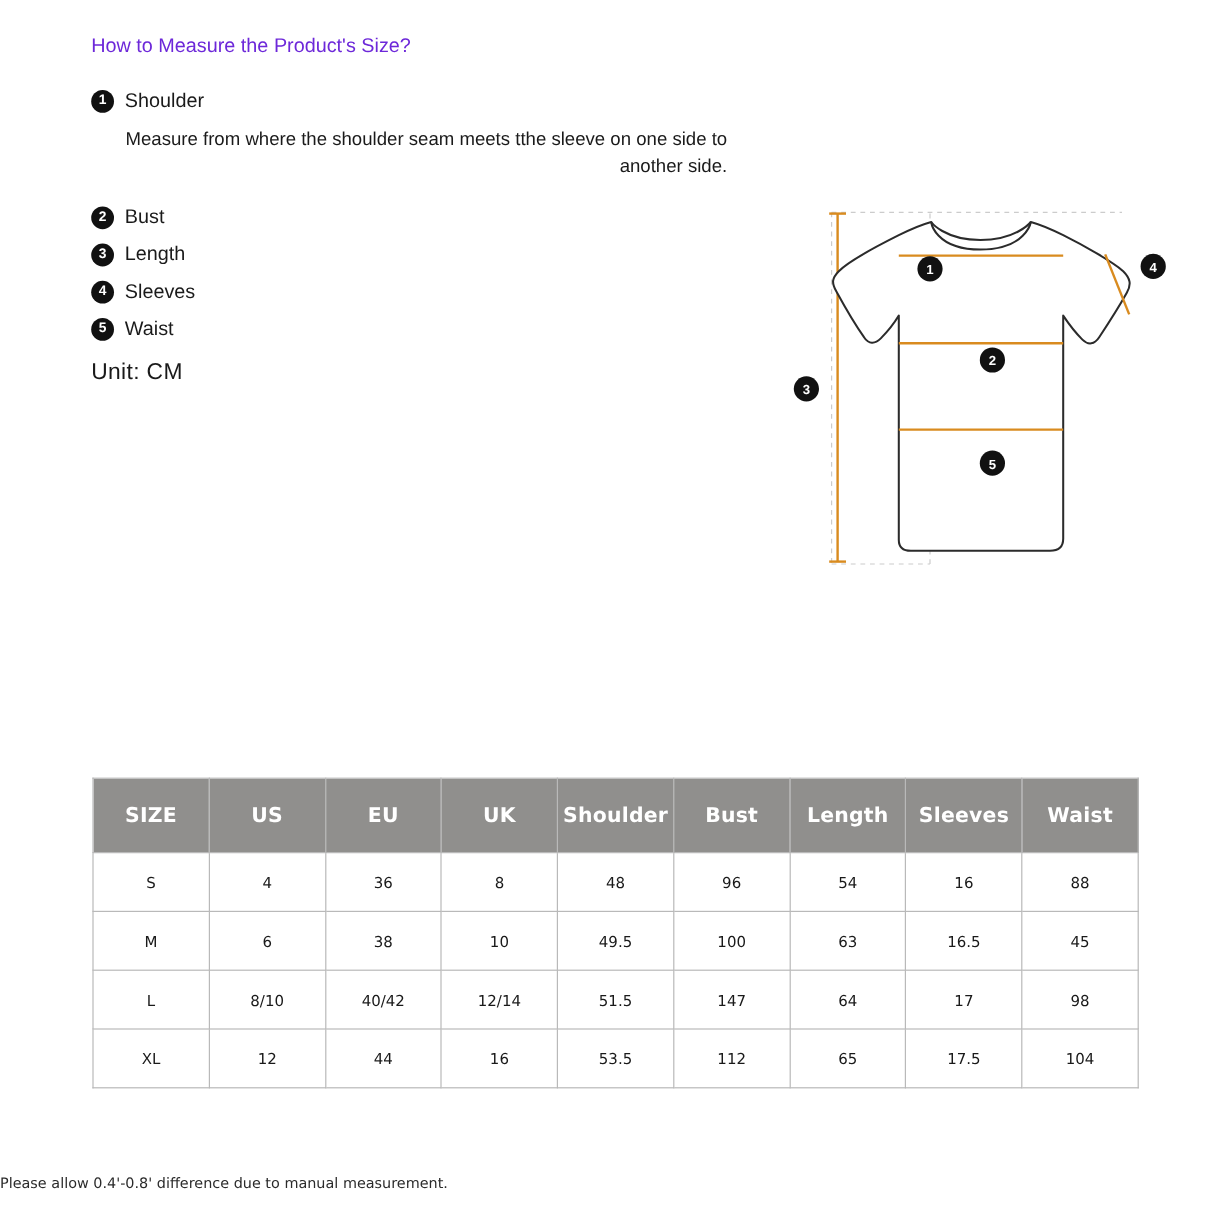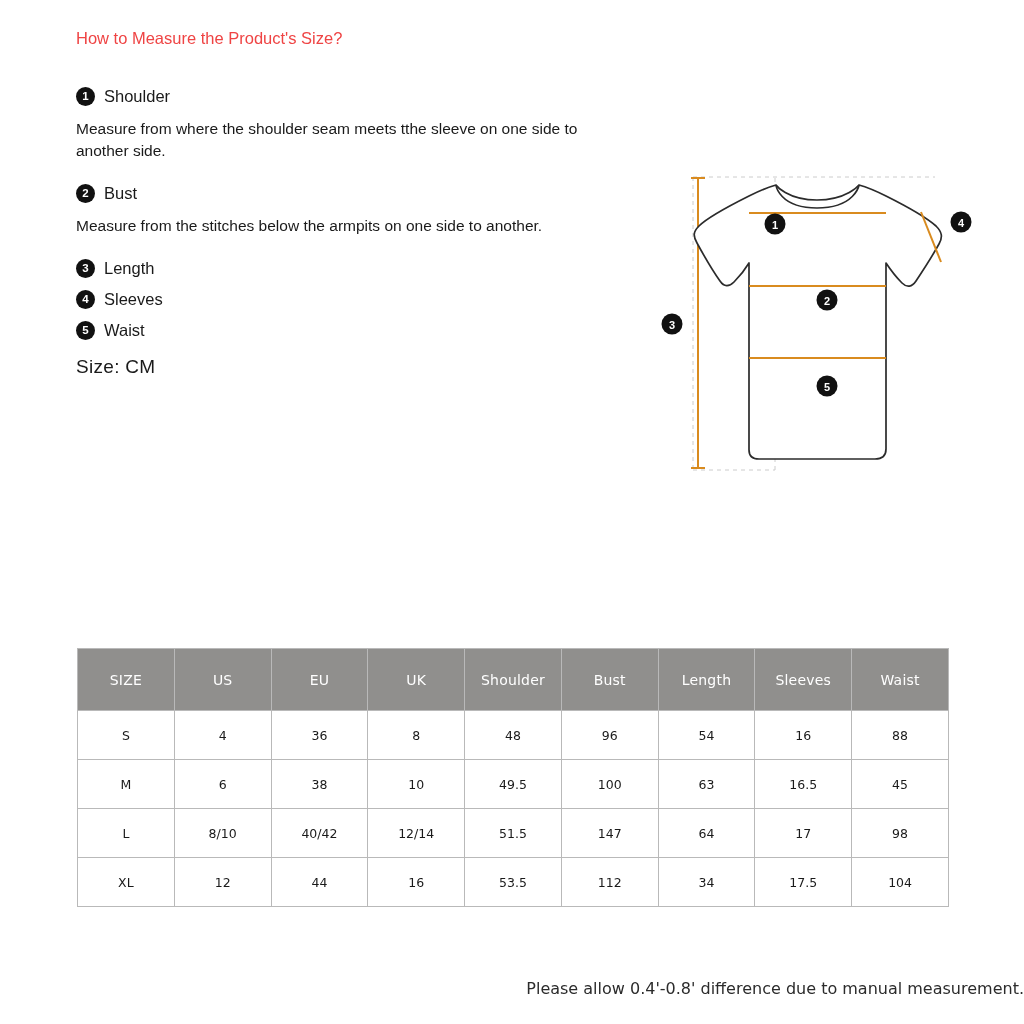--- a/index.html
+++ b/index.html
@@ -18,22 +18,22 @@
 
   
   #instructions {
     position: absolute;
     left: 76px; top: 28px;
     width: 560px;
   }
   .doc-title {
     font-size: 16.5px;
     line-height: 1.3;
-    color: #ef4444;
-    margin: 0 0 38px 0;
+    color: #6d28d9;
+    margin: 0 0 26px 0;
   }
   .step { margin-bottom: 6px; }
   .step-head {
     display: flex;
     align-items: center;
     gap: 9px;
     margin-bottom: 12px;
   }
   .badge {
     width: 19px; height: 19px;
@@ -51,20 +51,21 @@
   .step-title {
     font-size: 16.5px;
     color: #1a1a1a;
   }
   .step-text {
     font-size: 15.5px;
     line-height: 1.42;
     color: #1a1a1a;
     margin: 0 0 22px 0;
     max-width: 530px;
+    text-align: right;
   }
   .unit-line {
     font-size: 19px;
     color: #1a1a1a;
     margin-top: 16px;
     margin-bottom: 0;
     letter-spacing: .3px;
   }
 
   
@@ -90,34 +91,34 @@
     border: 1px solid #b9b9b9;
     text-align: center;
     font-size: 12.5px;
     color: #1a1a1a;
     font-family: "DejaVu Sans", sans-serif;
   }
   table.size-table thead th {
     background: #908f8d;
     color: #ffffff;
     height: 62px;
-    font-weight: normal;
-    font-size: 14px;
+    font-weight: bold;
+    font-size: 17px;
     letter-spacing: .2px;
   }
   table.size-table tbody td {
     height: 49px;
     background: #ffffff;
   }
   #footer-note {
     position: absolute;
     left: 0; top: 979px;
     width: 1024px;
-    text-align: right;
-    font-size: 16px;
+    text-align: left;
+    font-size: 12px;
     color: #2b2b2b;
     font-family: "DejaVu Sans", sans-serif;
   }
 </style>
 </head>
 <body>
 
 <div id="page">
 
   <div id="instructions">
@@ -130,21 +131,20 @@
         <span class="step-title">Shoulder</span>
       </div>
       <p class="step-text">Measure from where the shoulder seam meets tthe sleeve on one side to another side.</p>
     </div>
 
     <div class="step">
       <div class="step-head">
         <span class="badge">2</span>
         <span class="step-title">Bust</span>
       </div>
-      <p class="step-text">Measure from the stitches below the armpits on one side to another.</p>
     </div>
 
     <div class="step">
       <div class="step-head">
         <span class="badge">3</span>
         <span class="step-title">Length</span>
       </div>
     </div>
 
     <div class="step">
@@ -154,21 +154,21 @@
       </div>
     </div>
 
     <div class="step">
       <div class="step-head">
         <span class="badge">5</span>
         <span class="step-title">Waist</span>
       </div>
     </div>
 
-    <p class="unit-line">Size:  CM</p>
+    <p class="unit-line">Unit:  CM</p>
   </div>
 
   <div id="illustration">
     <svg width="345" height="345" viewBox="0 0 345 345" xmlns="http://www.w3.org/2000/svg">
 
       <g stroke="#cccccc" stroke-width="1" stroke-dasharray="4 4" fill="none">
         <line x1="48" y1="27" x2="290" y2="27"></line>
         <line x1="48" y1="27" x2="48" y2="320"></line>
         <line x1="48" y1="320" x2="130" y2="320"></line>
         <line x1="130" y1="320" x2="130" y2="27"></line>
@@ -280,21 +280,21 @@
           <td>17</td>
           <td>98</td>
         </tr>
         <tr>
           <td>XL</td>
           <td>12</td>
           <td>44</td>
           <td>16</td>
           <td>53.5</td>
           <td>112</td>
-          <td>34</td>
+          <td>65</td>
           <td>17.5</td>
           <td>104</td>
         </tr>
       </tbody>
     </table>
   </div>
 
   <div id="footer-note">Please allow 0.4'-0.8' difference due to manual measurement.</div>
 
 </div>

